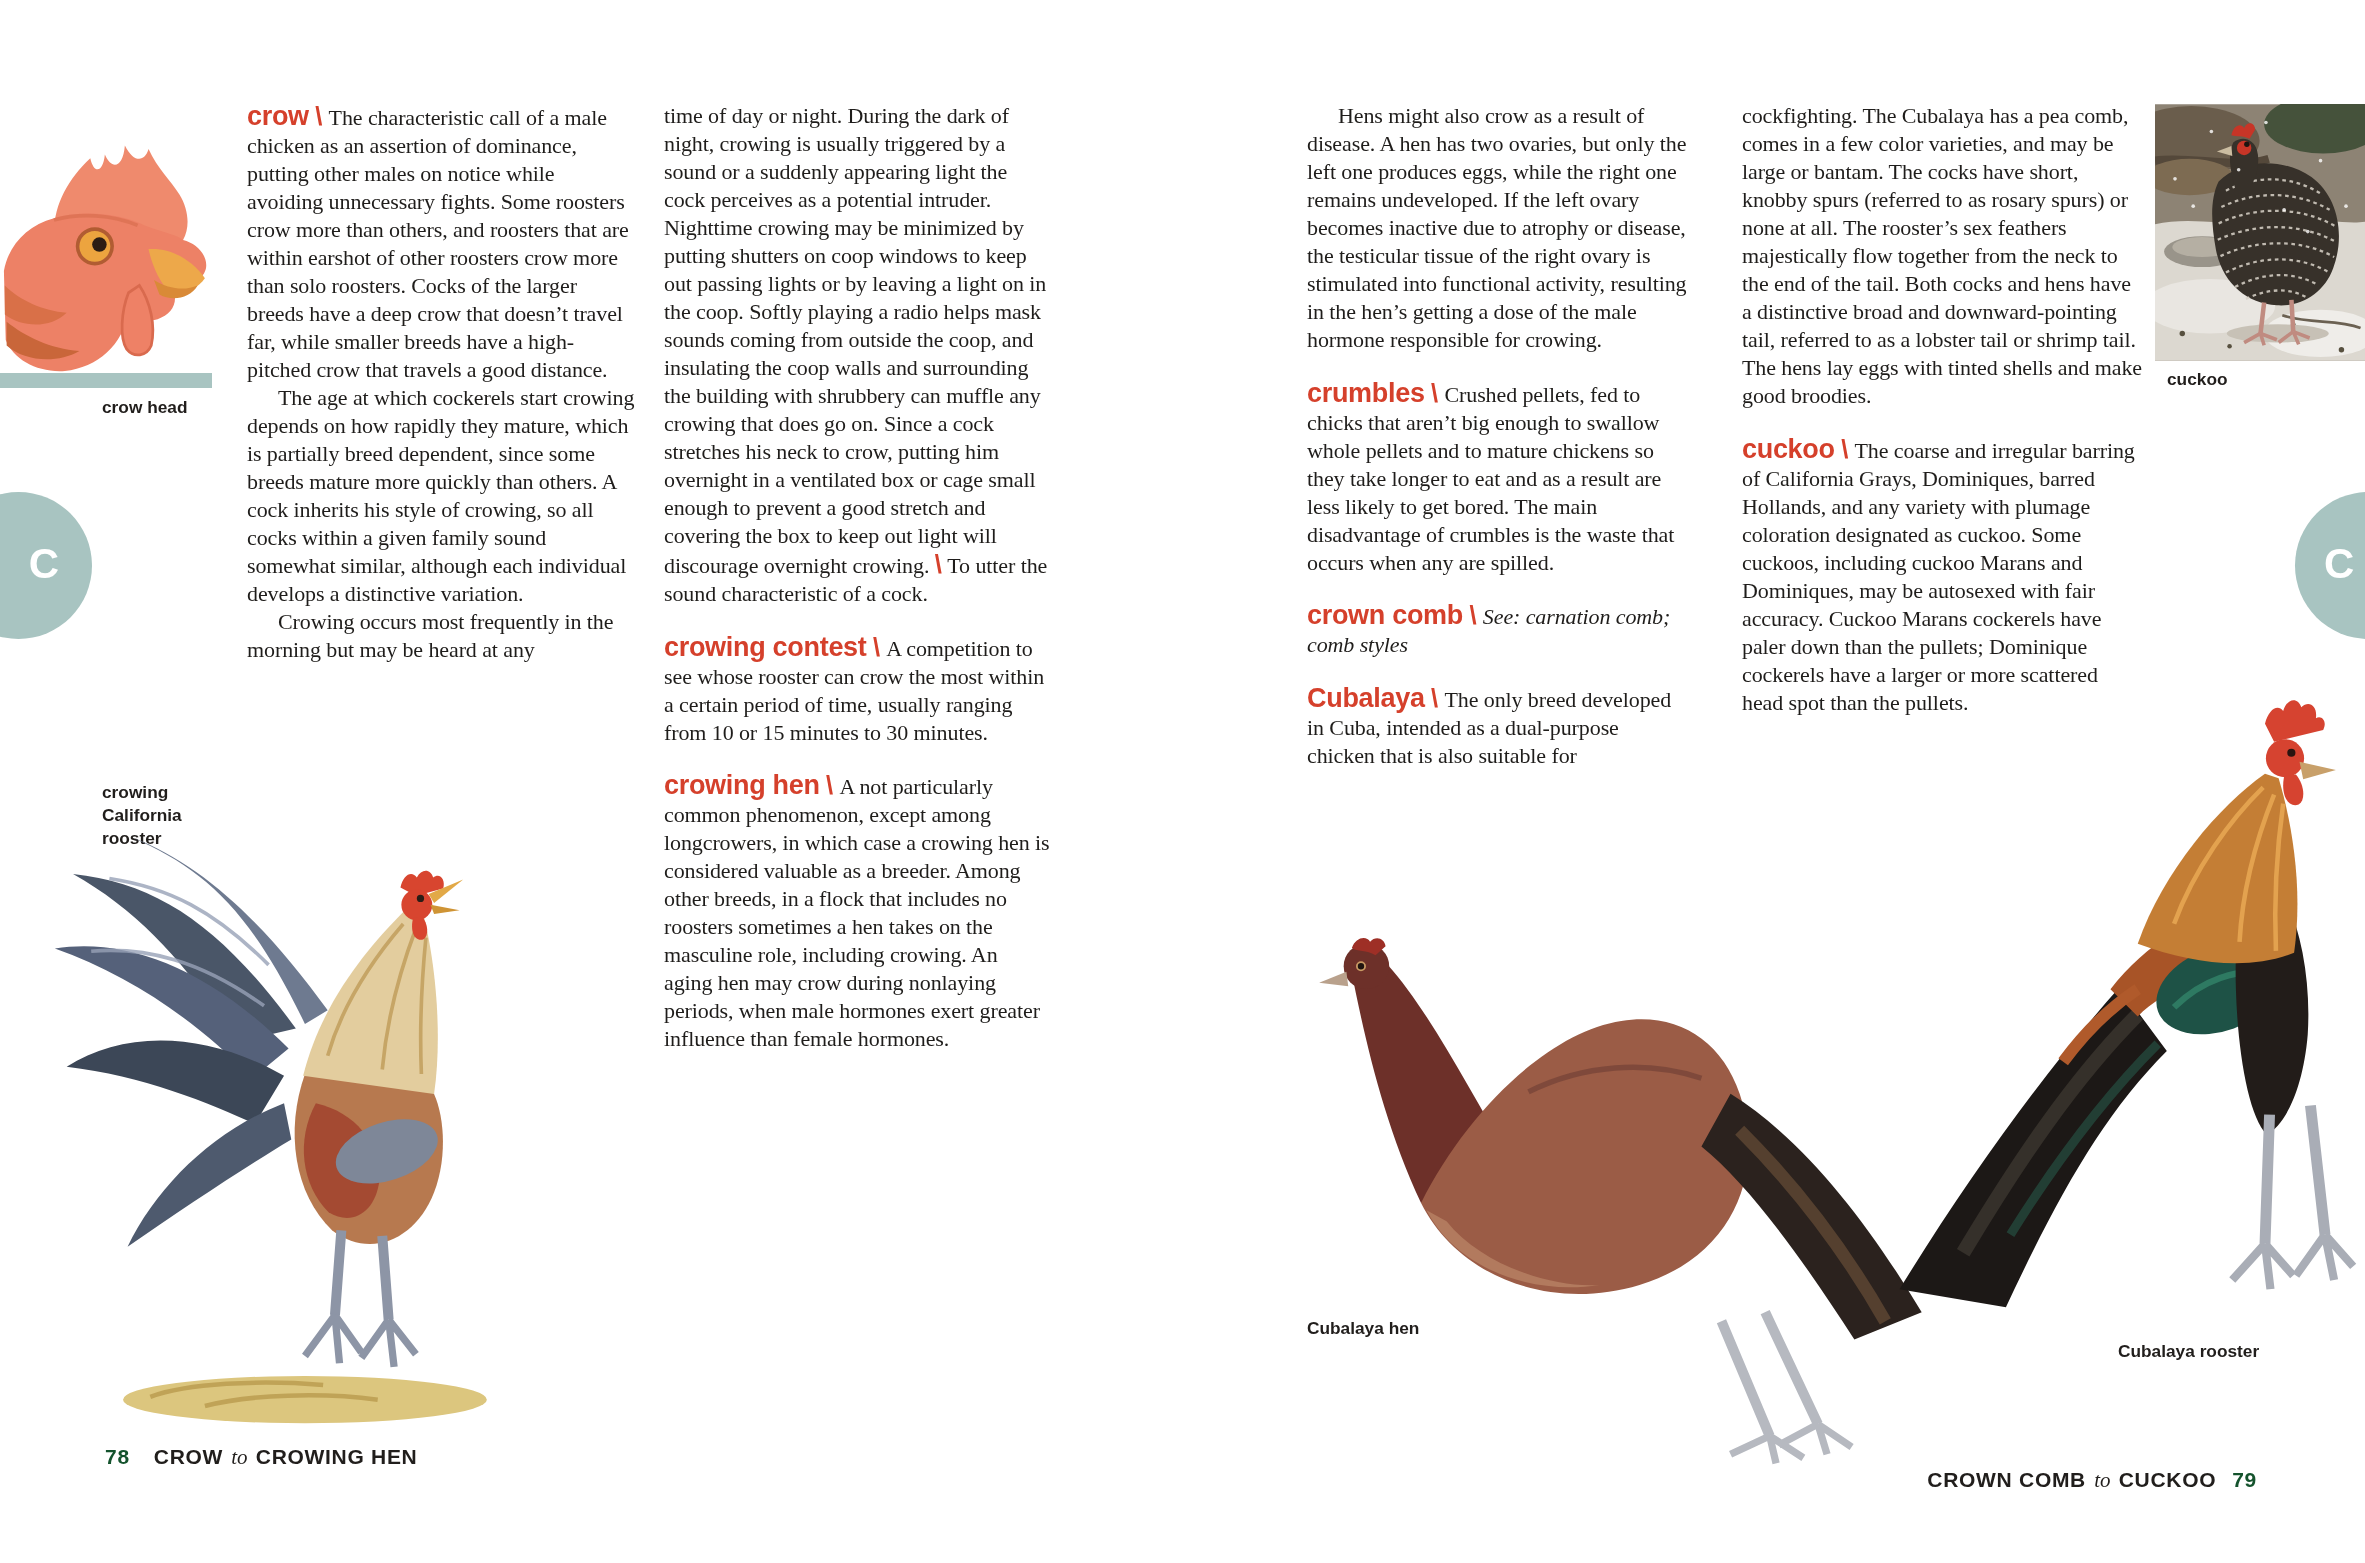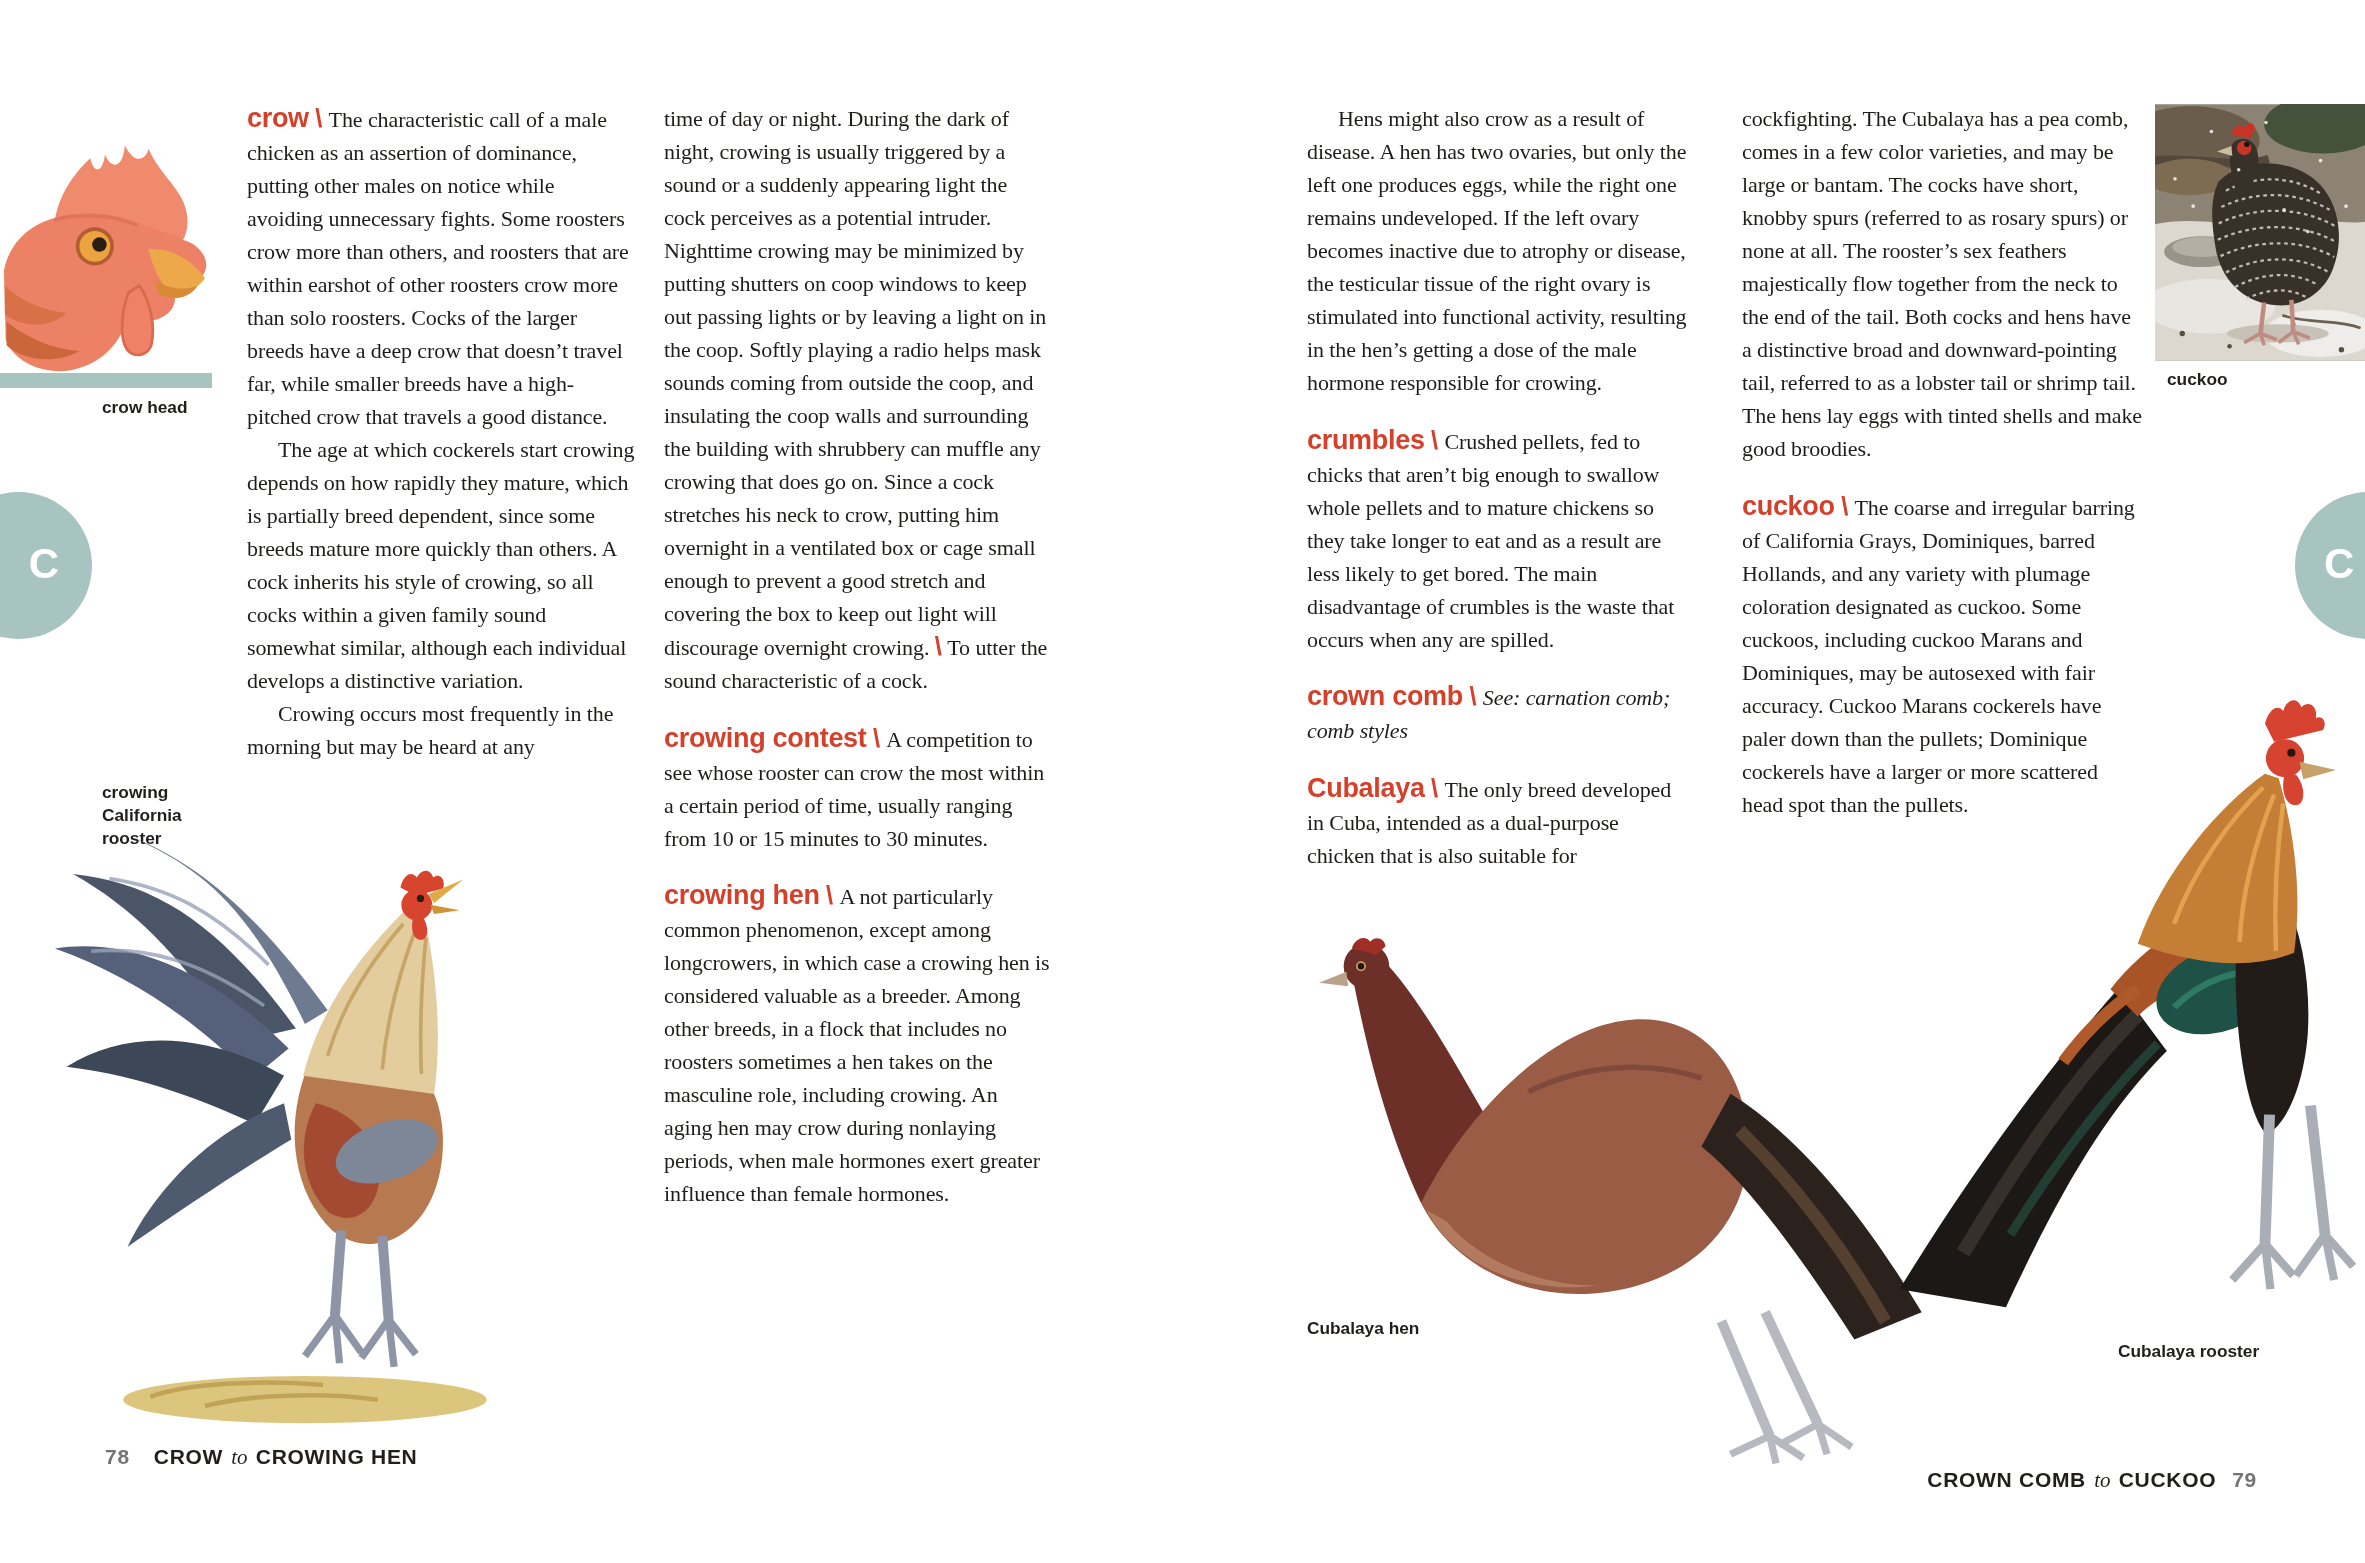--- a/index.html
+++ b/index.html
@@ -7,21 +7,21 @@
     position:relative;width:2366px;height:1563px;background:#ffffff;
     overflow:hidden;font-family:"Liberation Serif",serif;color:#1f1d1b;
   }
   
   .tab{position:absolute;width:147px;height:147px;border-radius:50%;background:#a8c4c1;}
   .tab-letter{
     position:absolute;font-family:"Liberation Sans",sans-serif;font-weight:700;
     font-size:42px;color:#ffffff;top:50%;transform:translateY(-55%);
   }
   
-  .col{position:absolute;font-size:22px;line-height:33px;letter-spacing:-0.1px;}
+  .col{position:absolute;font-size:22px;line-height:28px;letter-spacing:-0.1px;}
   .col p{margin:0;}
   .col p.entry{margin-top:24.6px;}
   .col p.indent{text-indent:31px;}
   .term{
     font-family:"Liberation Sans",sans-serif;font-weight:700;font-size:27px;
     color:#d5402b;letter-spacing:-0.3px;margin-right:6.4px;
   }
   .sep{
     font-family:"Liberation Sans",sans-serif;font-weight:700;font-size:25.5px;
     color:#d5402b;margin:0 6.4px 0 0;
@@ -34,21 +34,21 @@
     font-size:17.3px;line-height:23px;color:#211e1c;
   }
   
   .teal-bar{position:absolute;left:0;top:373px;width:212px;height:14.6px;background:#a8c4c1;}
   
   .footer{
     position:absolute;display:flex;align-items:baseline;
     font-family:"Liberation Sans",sans-serif;font-weight:700;font-size:21px;
     letter-spacing:0.7px;color:#211e1c;white-space:nowrap;
   }
-  .footer .pagenum{color:#737373;}
+  .footer .pagenum{color:#14532d;}
   .footer.left .pagenum{margin-right:24px;}
   .footer .to{
     font-family:"Liberation Serif",serif;font-style:italic;font-weight:400;
     letter-spacing:0;margin:0 8.2px;font-size:21px;
   }
   .footer.right .pagenum{margin-left:16px;}
   .illus{position:absolute;}
 </style>
 </head>
 <body>

